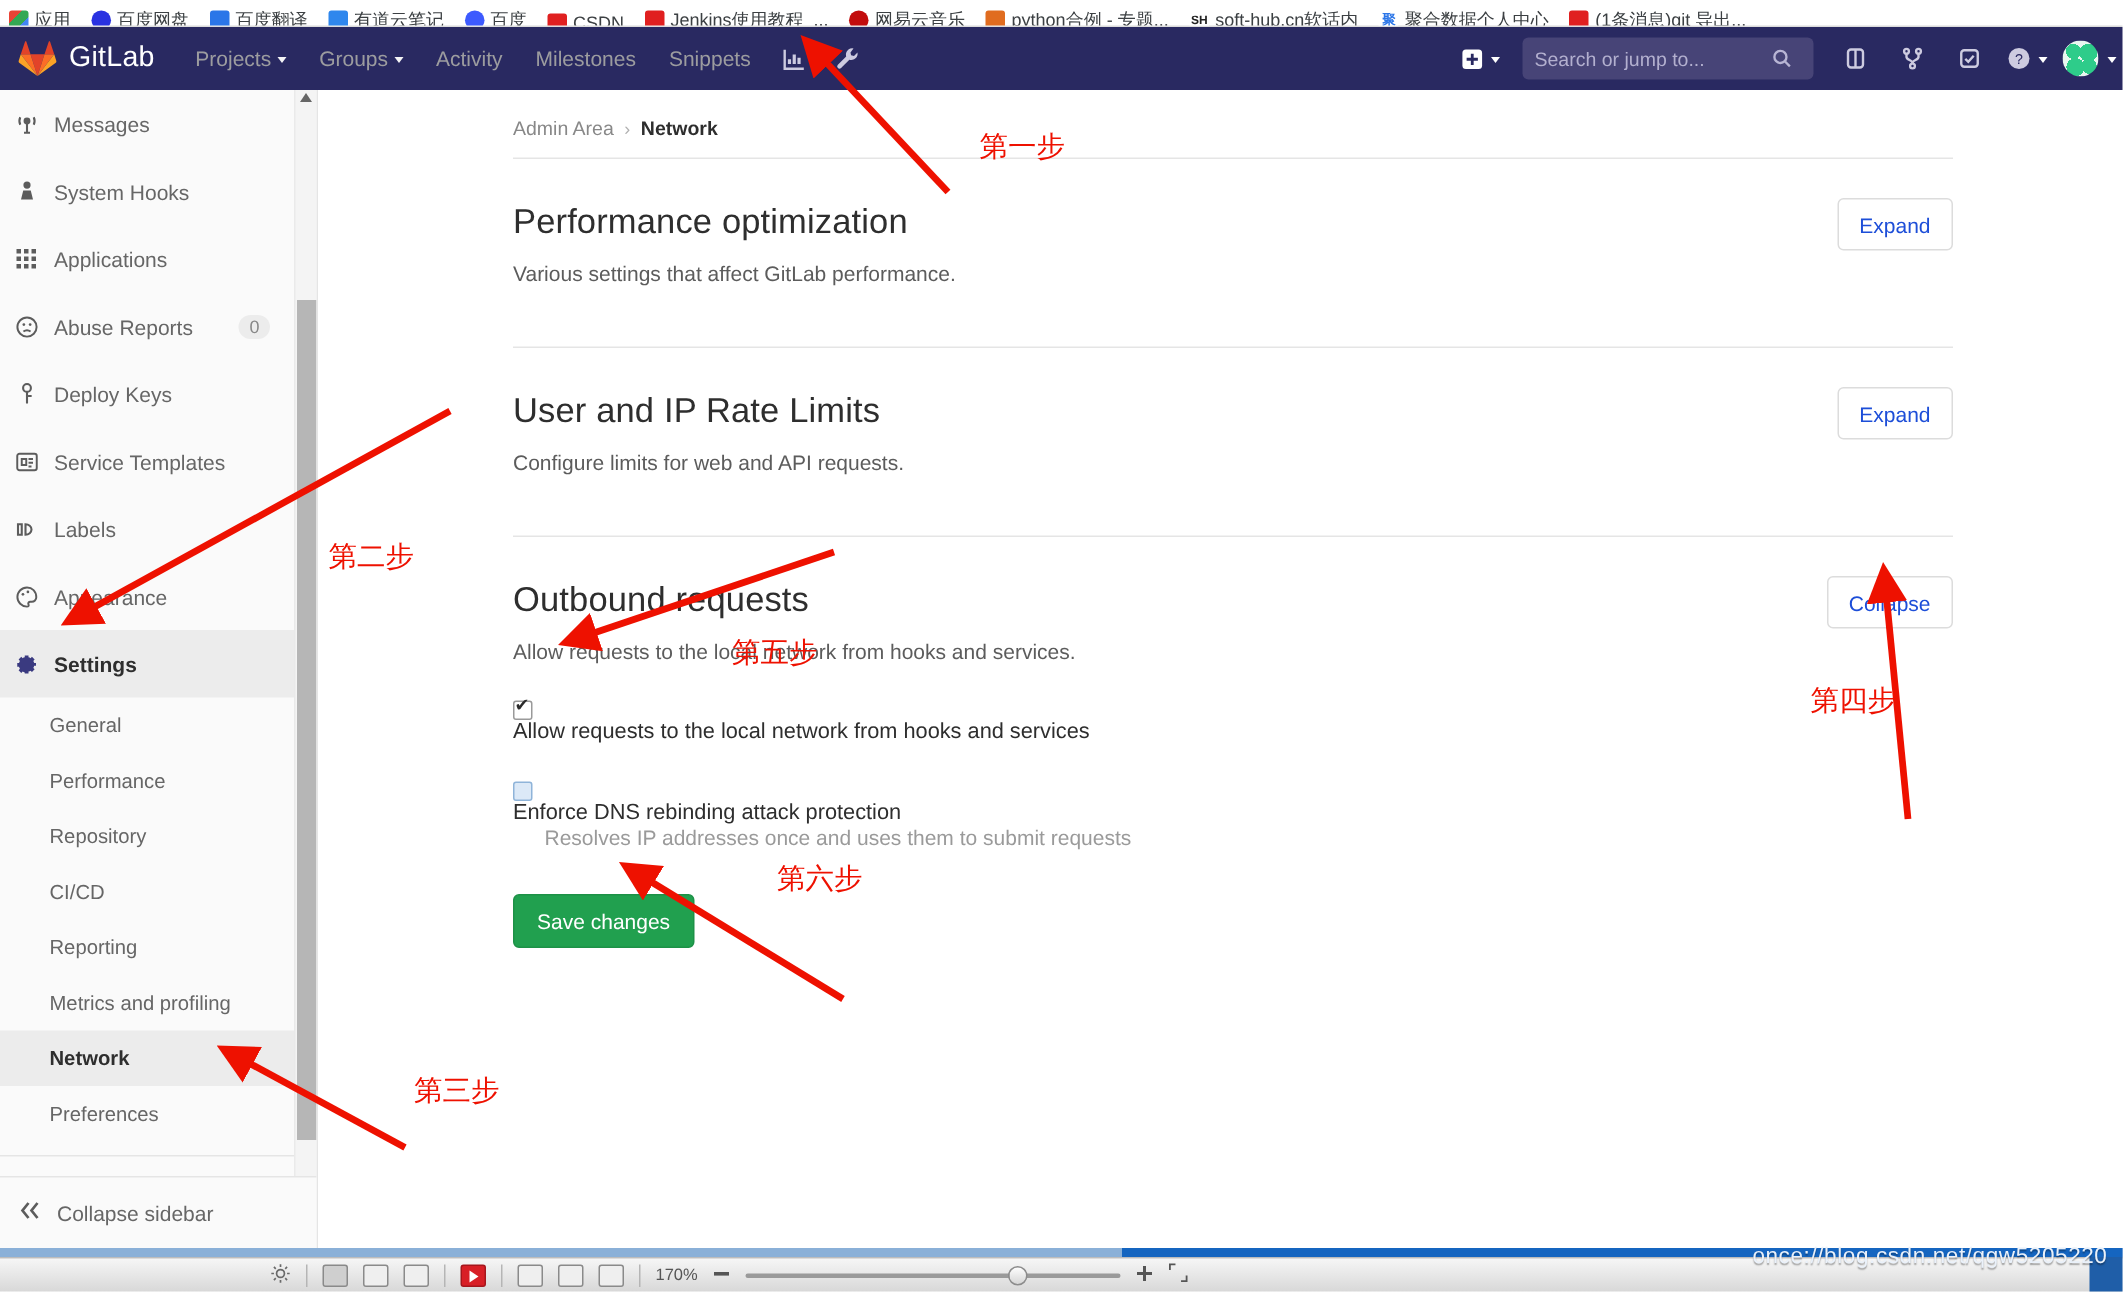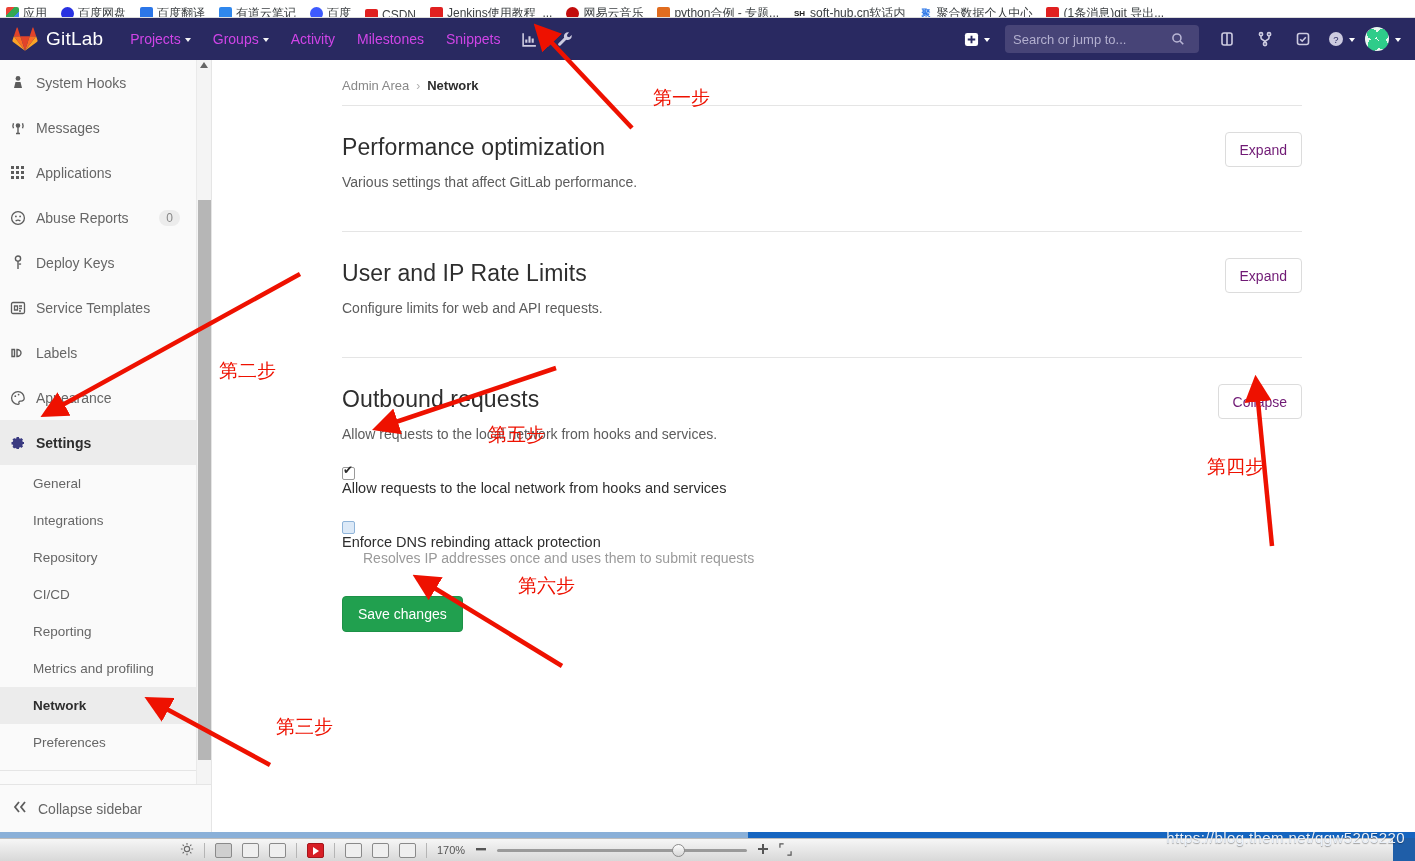--- a/index.html
+++ b/index.html
@@ -44,28 +44,28 @@
   
   #navbar {
     position: absolute; top: 18px; left: 0; width: 1415px; height: 42px;
     background: #292961;
     display: flex; align-items: center;
   }
   #brand { display: flex; align-items: center; gap: 8px; padding-left: 12px; margin-right: 16px; }
   #logo-tanuki { width: 26px; height: 24px; }
   #brand-name { color: #fff; font-size: 19px; letter-spacing: .2px; }
   .nav-link {
-    color: #d946ef; font-size: 14px; padding: 0 11px; height: 42px;
+    color: #a3a3a3; font-size: 14px; padding: 0 11px; height: 42px;
     display: flex; align-items: center; gap: 4px; cursor: pointer; opacity: .95;
   }
   .caret { border-left: 3.5px solid transparent; border-right: 3.5px solid transparent; border-top: 4.5px solid #fff; display:inline-block; position: relative; top: 1px; }
   .nav-ico-btn {
     height: 42px; width: 36px; display: flex; align-items: center; justify-content: center; cursor: pointer;
   }
-  #nav-right { margin-left: auto; display: flex; align-items: center; padding-right: 10px; gap: 2px; }
+  #nav-right { margin-left: auto; display: flex; align-items: center; gap: 2px; }
   #search-box {
     width: 194px; height: 28px; background: #474477; border-radius: 4px;
     display: flex; align-items: center; padding: 0 8px; margin: 0 8px; cursor: text;
   }
   #search-input {
     background: transparent; border: 0; outline: 0; color: #d7d5e8;
     font-size: 13px; font-family: "Liberation Sans", sans-serif; width: 158px;
   }
   #search-input::placeholder { color: #b3b0cf; }
   #avatar {
@@ -134,21 +134,21 @@
     padding: 28px 0 41px 0;
     border-bottom: 1px solid #e5e5e5;
   }
   .section.last { border-bottom: 0; }
   .sec-title { font-size: 23px; color: #2e2e2e; font-weight: normal; letter-spacing: .1px; }
   .sec-desc { font-size: 14px; color: #5c5c5c; margin-top: 13px; }
   .sec-btn {
     position: absolute; right: 0; top: 26px;
     min-width: 76px; height: 35px; padding: 0 14px;
     background: #fff; border: 1px solid #dcdcdc; border-radius: 4px;
-    font-size: 14px; color: #701a75; cursor: pointer;
+    font-size: 14px; color: #1d4ed8; cursor: pointer;
     font-family: "Liberation Sans", sans-serif;
   }
 
   .checkrow { display: flex; align-items: flex-start; margin-top: 22px; flex-direction: column; }
   .cbox {
     width: 13px; height: 13px; flex: 0 0 13px; margin-top: 3px; margin-right: 8px;
     border: 1px solid #9a9a9a; background: #fff; border-radius: 2px;
     position: relative; cursor: pointer;
   }
   .cbox.checked::after {
@@ -346,37 +346,37 @@
   </div>
 </div>
 
 <div id="page">
 
   <div id="sidebar">
     <div id="sidebar-scroll">
 
       <div class="side-item">
         <span class="side-ico">
-          <svg width="16" height="16" viewBox="0 0 16 16" fill="#5c5c5c">
-            <circle cx="8" cy="3.4" r="2.4"></circle>
-              <path d="M5.5 7h5l1.5 6H4z"></path>
-          </svg>
-        </span>
-        <span>System Hooks</span>
-      </div>
-
-      <div class="side-item">
-        <span class="side-ico">
           <svg width="16" height="16" viewBox="0 0 16 16" fill="none" stroke="#5c5c5c" stroke-width="1.4">
             <path d="M3.5 3.2a6 6 0 0 0 0 5M12.5 3.2a6 6 0 0 1 0 5"></path>
               <circle cx="8" cy="5.6" r="1.6" fill="#5c5c5c"></circle>
               <path d="M8 7.5v6M6 13.5h4"></path>
           </svg>
         </span>
         <span>Messages</span>
+      </div>
+
+      <div class="side-item">
+        <span class="side-ico">
+          <svg width="16" height="16" viewBox="0 0 16 16" fill="#5c5c5c">
+            <circle cx="8" cy="3.4" r="2.4"></circle>
+              <path d="M5.5 7h5l1.5 6H4z"></path>
+          </svg>
+        </span>
+        <span>System Hooks</span>
       </div>
 
       <div class="side-item">
         <span class="side-ico">
           <svg width="16" height="16" viewBox="0 0 16 16" fill="#5c5c5c">
             <rect x="1" y="1" width="3" height="3"></rect>
               <rect x="6" y="1" width="3" height="3"></rect>
               <rect x="11" y="1" width="3" height="3"></rect>
             <rect x="1" y="6" width="3" height="3"></rect>
               <rect x="6" y="6" width="3" height="3"></rect>
@@ -450,21 +450,21 @@
             <path d="M14 7h-1.2a4.9 4.9 0 0 0-.6-1.4l.9-.9-1.8-1.8-.9.9A4.9 4.9 0 0 0 9 3.2V2H6.5v1.2c-.5.1-1 .3-1.4.6l-.9-.9-1.8 1.8.9.9c-.3.4-.5.9-.6 1.4H1.5v2.5h1.2c.1.5.3 1 .6 1.4l-.9.9 1.8 1.8.9-.9c.4.3.9.5 1.4.6V14H9v-1.3c.5-.1 1-.3 1.4-.6l.9.9 1.8-1.8-.9-.9c.3-.4.5-.9.6-1.4H14z"></path>
           </svg>
         </span>
         <span>Settings</span>
       </div>
 
       <div class="sub-item">
         <span>General</span>
       </div>
       <div class="sub-item">
-        <span>Integrations</span>
+        <span>Performance</span>
       </div>
       <div class="sub-item">
         <span>Repository</span>
       </div>
       <div class="sub-item">
         <span>CI/CD</span>
       </div>
       <div class="sub-item">
         <span>Reporting</span>
       </div>
@@ -602,13 +602,13 @@
         <path d="M5 1h2v4h4v2H7v4H5V7H1V5h4z" fill="#555"></path>
       </svg>
   </span>
   <span>
     <svg width="13" height="13" viewBox="0 0 14 14" fill="none" stroke="#555" stroke-width="1.3">
       <path d="M1 5V1h4M13 9v4H9"></path>
     </svg>
   </span>
 </div>
 <div id="right-blue"></div>
-<div id="watermark">https://blog.them.net/qgw5205220</div>
+<div id="watermark">once://blog.csdn.net/qgw5205220</div>
 
 </body></html>

